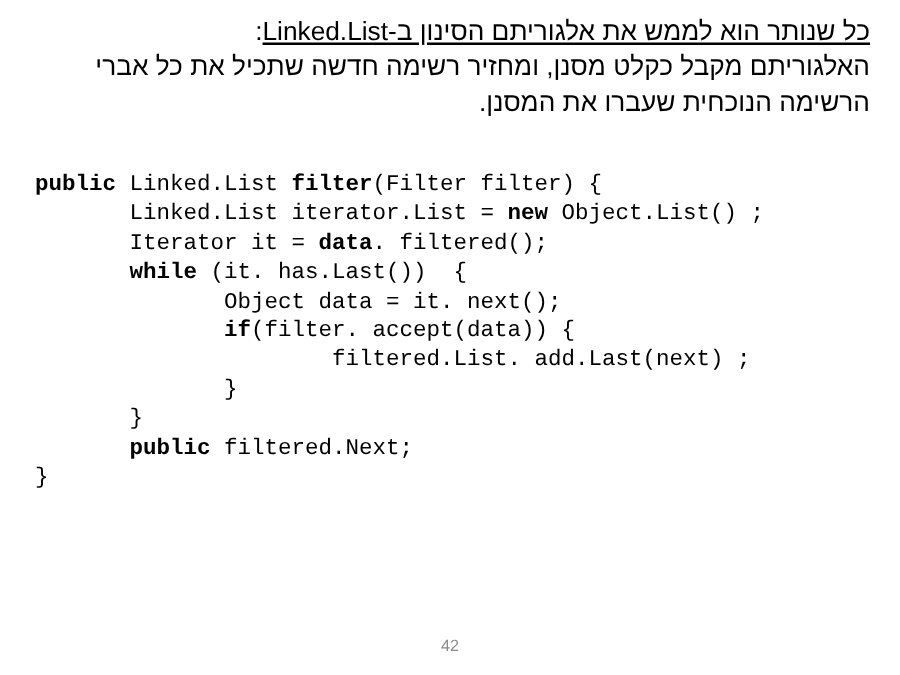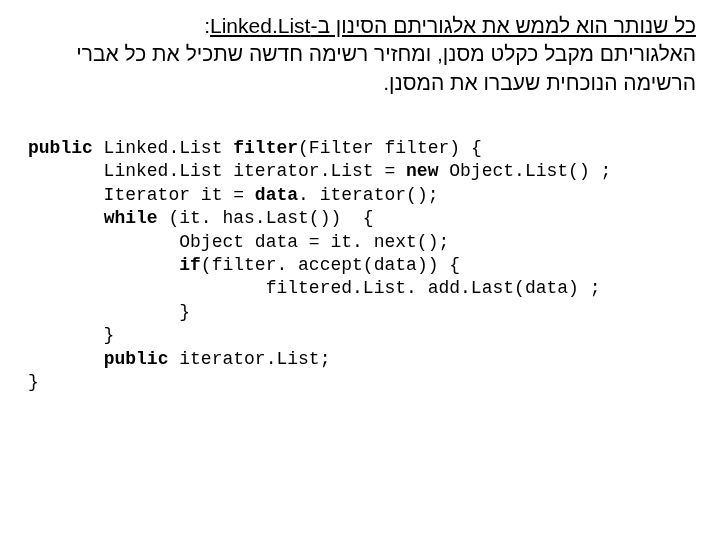--- a/index.html
+++ b/index.html
@@ -59,23 +59,24 @@
   <div class="hebrew-block">
     <div>
       <span class="hebrew-title">כל שנותר הוא לממש את אלגוריתם הסינון ב-</span><span class="hebrew-title" dir="ltr">Linked.List</span><span>:</span>
     </div>
     <div>האלגוריתם מקבל כקלט מסנן, ומחזיר רשימה חדשה שתכיל את כל אברי</div>
     <div>הרשימה הנוכחית שעברו את המסנן.</div>
   </div>
 
   <div class="code-block"><span class="kw">public</span><span> Linked.List </span><span class="kw">filter</span><span>(Filter filter) {</span>
 <span>       Linked.List iterator.List = </span><span class="kw">new</span><span> Object.List() ;</span>
-<span>       Iterator it = </span><span class="kw">data</span><span>. iterator();</span>
+<span>       Iterator it = </span><span class="kw">data</span><span>. filtered();</span>
 <span>       </span><span class="kw">while</span><span> (it. has.Last())  {</span>
 <span>              Object data = it. next();</span>
 <span>              </span><span class="kw">if</span><span>(filter. accept(data)) {</span>
-<span>                      filtered.List. add.Last(data) ;</span>
+<span>                      filtered.List. add.Last(next) ;</span>
 <span>              }</span>
 <span>       }</span>
-<span>       </span><span class="kw">public</span><span> iterator.List;</span>
+<span>       </span><span class="kw">public</span><span> filtered.Next;</span>
 <span>}</span></div>
 
+  <div class="page-num">42</div>
 </div>
 
 </body></html>

